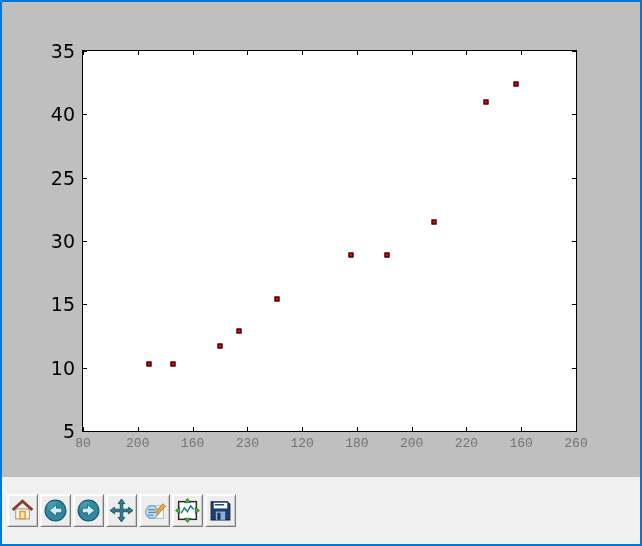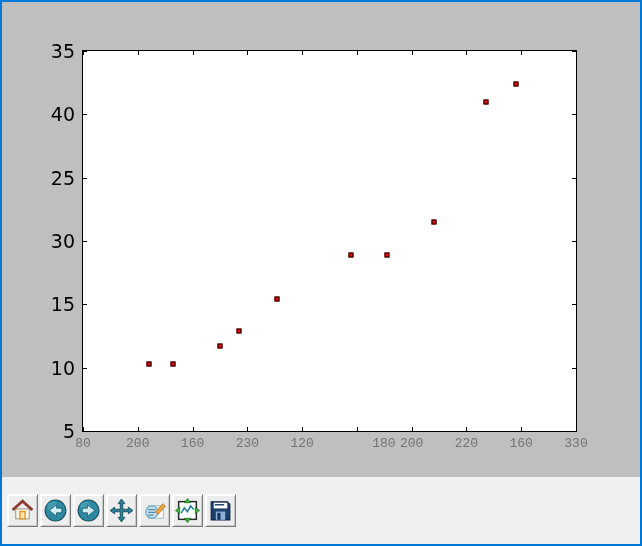--- a/index.html
+++ b/index.html
@@ -112,33 +112,33 @@
         <div class="tick xtick-t" style="left: 22.2222%;"></div>
         <div class="x-ticklabel" style="left: 22.2222%;">160</div>
         <div class="tick xtick-b" style="left: 33.3333%;"></div>
         <div class="tick xtick-t" style="left: 33.3333%;"></div>
         <div class="x-ticklabel" style="left: 33.3333%;">230</div>
         <div class="tick xtick-b" style="left: 44.4444%;"></div>
         <div class="tick xtick-t" style="left: 44.4444%;"></div>
         <div class="x-ticklabel" style="left: 44.4444%;">120</div>
         <div class="tick xtick-b" style="left: 55.5556%;"></div>
         <div class="tick xtick-t" style="left: 55.5556%;"></div>
-        <div class="x-ticklabel" style="left: 55.5556%; margin-left: 27px;">180</div>
+        <div class="x-ticklabel" style="left: 55.5556%;">180</div>
         <div class="tick xtick-b" style="left: 66.6667%;"></div>
         <div class="tick xtick-t" style="left: 66.6667%;"></div>
         <div class="x-ticklabel" style="left: 66.6667%;">200</div>
         <div class="tick xtick-b" style="left: 77.7778%;"></div>
         <div class="tick xtick-t" style="left: 77.7778%;"></div>
         <div class="x-ticklabel" style="left: 77.7778%;">220</div>
         <div class="tick xtick-b" style="left: 88.8889%;"></div>
         <div class="tick xtick-t" style="left: 88.8889%;"></div>
         <div class="x-ticklabel" style="left: 88.8889%;">160</div>
         <div class="tick xtick-b" style="left: 100%;"></div>
         <div class="tick xtick-t" style="left: 100%;"></div>
-        <div class="x-ticklabel" style="left: 100%;">330</div>
+        <div class="x-ticklabel" style="left: 100%;">260</div>
         <div class="tick ytick-l" style="top: 100%;"></div>
         <div class="tick ytick-r" style="top: 100%;"></div>
         <div class="y-ticklabel" style="top: 100%;">5</div>
         <div class="tick ytick-l" style="top: 83.3333%;"></div>
         <div class="tick ytick-r" style="top: 83.3333%;"></div>
         <div class="y-ticklabel" style="top: 83.3333%; margin-left: 13px;">10</div>
         <div class="tick ytick-l" style="top: 66.6667%;"></div>
         <div class="tick ytick-r" style="top: 66.6667%;"></div>
         <div class="y-ticklabel" style="top: 66.6667%; text-align: right;">15</div>
         <div class="tick ytick-l" style="top: 50%;"></div>

